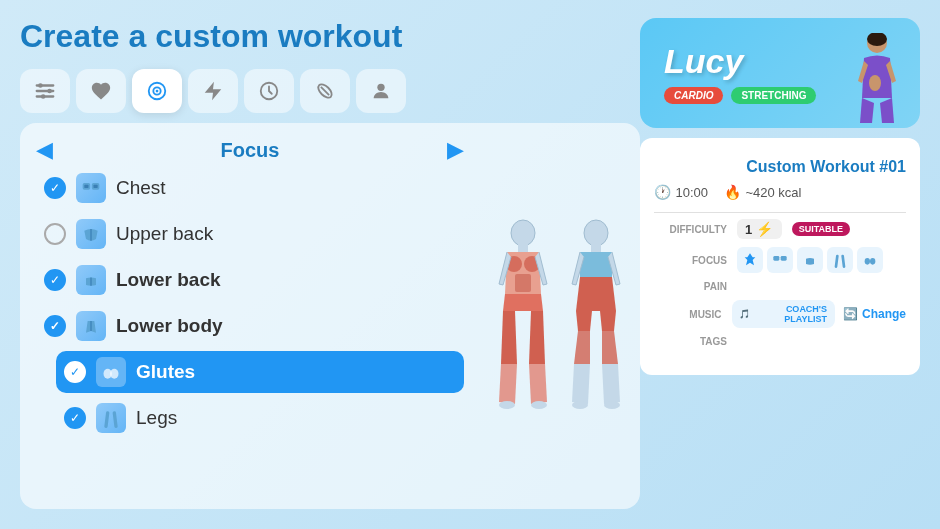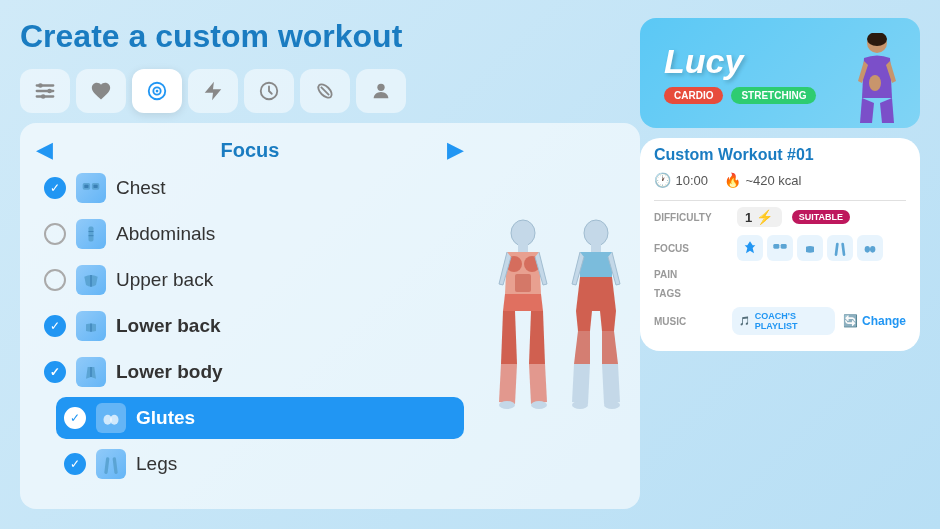--- a/index.html
+++ b/index.html
@@ -178,33 +178,34 @@
       gap: 8px;
       margin-top: 6px;
     }
     .trainer-badge {
       padding: 3px 10px;
       border-radius: 20px;
       font-size: 10px;
       font-weight: 700;
       color: white;
     }
-    .badge-cardio { background: #e74c3c; }
+    .badge-cardio { background: #e74c3c; font-style: italic; }
     .badge-stretching { background: #2ecc71; }
     .trainer-avatar {
       position: absolute;
       right: 8px;
       bottom: 0;
       width: 70px;
       height: 95px;
     }
     .workout-info-card {
       background: white;
-      border-radius: 20px;
-      padding: 8px 14px;
+      border-radius: 12px;
+      padding: 20px 14px;
+      text-align: right;
     }
     .workout-title {
       font-size: 16px;
       font-weight: 700;
       color: #1a7cc1;
       margin-bottom: 8px;
     }
     .workout-stats {
       display: flex;
       gap: 16px;
@@ -394,31 +395,20 @@
               <svg width="20" height="20" viewBox="0 0 24 24" fill="none">
                 <rect x="2" y="6" width="9" height="8" rx="2" fill="#5ba4d4"></rect>
                 <rect x="13" y="6" width="9" height="8" rx="2" fill="#5ba4d4"></rect>
                 <rect x="4" y="8" width="5" height="4" rx="1" fill="#3a7fb5"></rect>
                 <rect x="15" y="8" width="5" height="4" rx="1" fill="#3a7fb5"></rect>
               </svg>
             </div>
             <span class="item-label">Chest</span>
           </div>
 
-          <div class="body-item">
-            <div class="check-circle"></div>
-            <div class="muscle-icon">
-              <svg width="20" height="20" viewBox="0 0 24 24" fill="none">
-                <rect x="9" y="3" width="6" height="18" rx="2" fill="#5ba4d4"></rect>
-                <line x1="9" y1="9" x2="15" y2="9" stroke="#3a7fb5" stroke-width="1"></line>
-                <line x1="9" y1="14" x2="15" y2="14" stroke="#3a7fb5" stroke-width="1"></line>
-              </svg>
-            </div>
-            <span class="item-label">Abdominals</span>
-          </div>
 
           <div class="body-item">
             <div class="check-circle"></div>
             <div class="muscle-icon">
               <svg width="20" height="20" viewBox="0 0 24 24" fill="none">
                 <path d="M4 8 Q12 4 20 8 L18 18 Q12 22 6 18 Z" fill="#5ba4d4"></path>
                 <path d="M12 6 L12 20" stroke="#3a7fb5" stroke-width="1.5"></path>
               </svg>
             </div>
             <span class="item-label">Upper back</span>
@@ -623,36 +613,36 @@
             </svg>
           </div>
         </div>
       </div>
 
       <div class="info-row">
         <span class="info-label">PAIN</span>
       </div>
 
       <div class="info-row">
-        <span class="info-label">TAGS</span>
-      </div>
-
-      <div class="info-row">
         <span class="info-label">MUSIC</span>
         <div class="music-section">
           <div class="music-badge">
             <span>🎵</span>
             <span>COACH'S PLAYLIST</span>
           </div>
           <div class="change-btn">
             <span>🔄</span>
             <span>Change</span>
           </div>
         </div>
       </div>
+
+      <div class="info-row">
+        <span class="info-label">TAGS</span>
+      </div>
     </div>
   </div>
 </div>
 
 <div class="bottom-bar">
   
   
 </div>
 
 </body></html>

